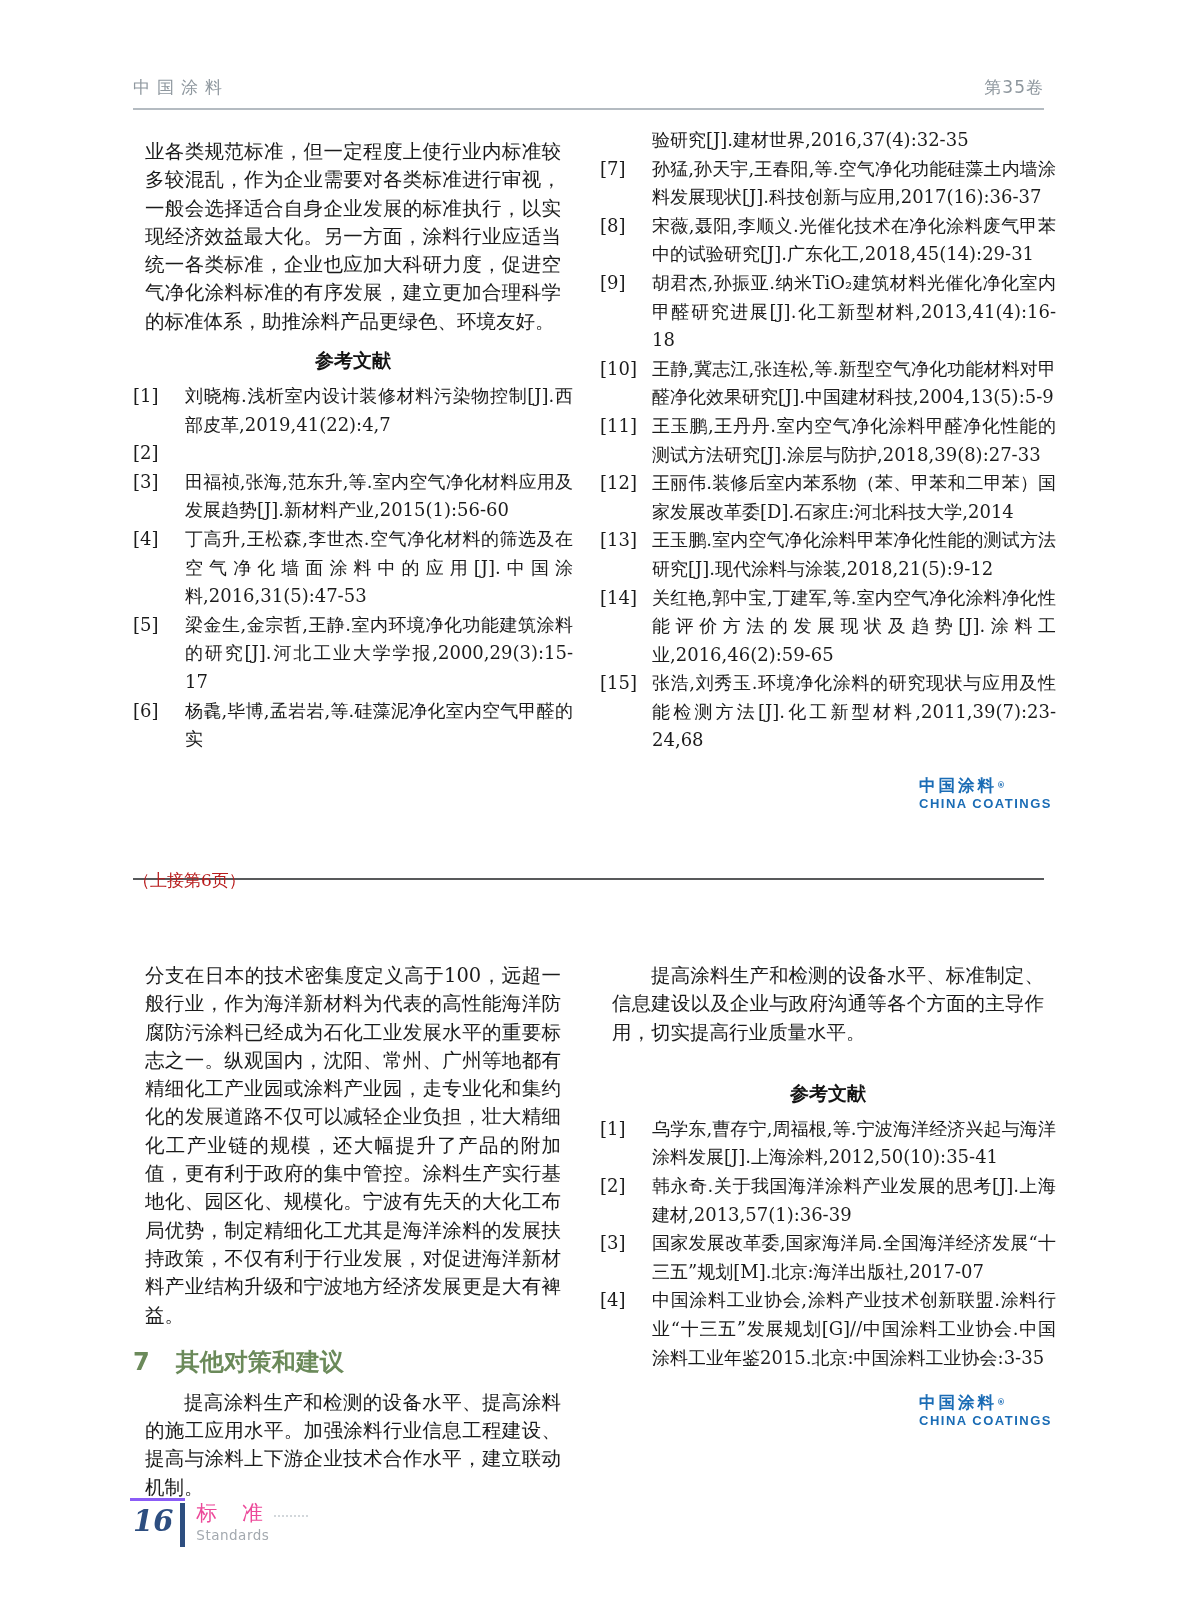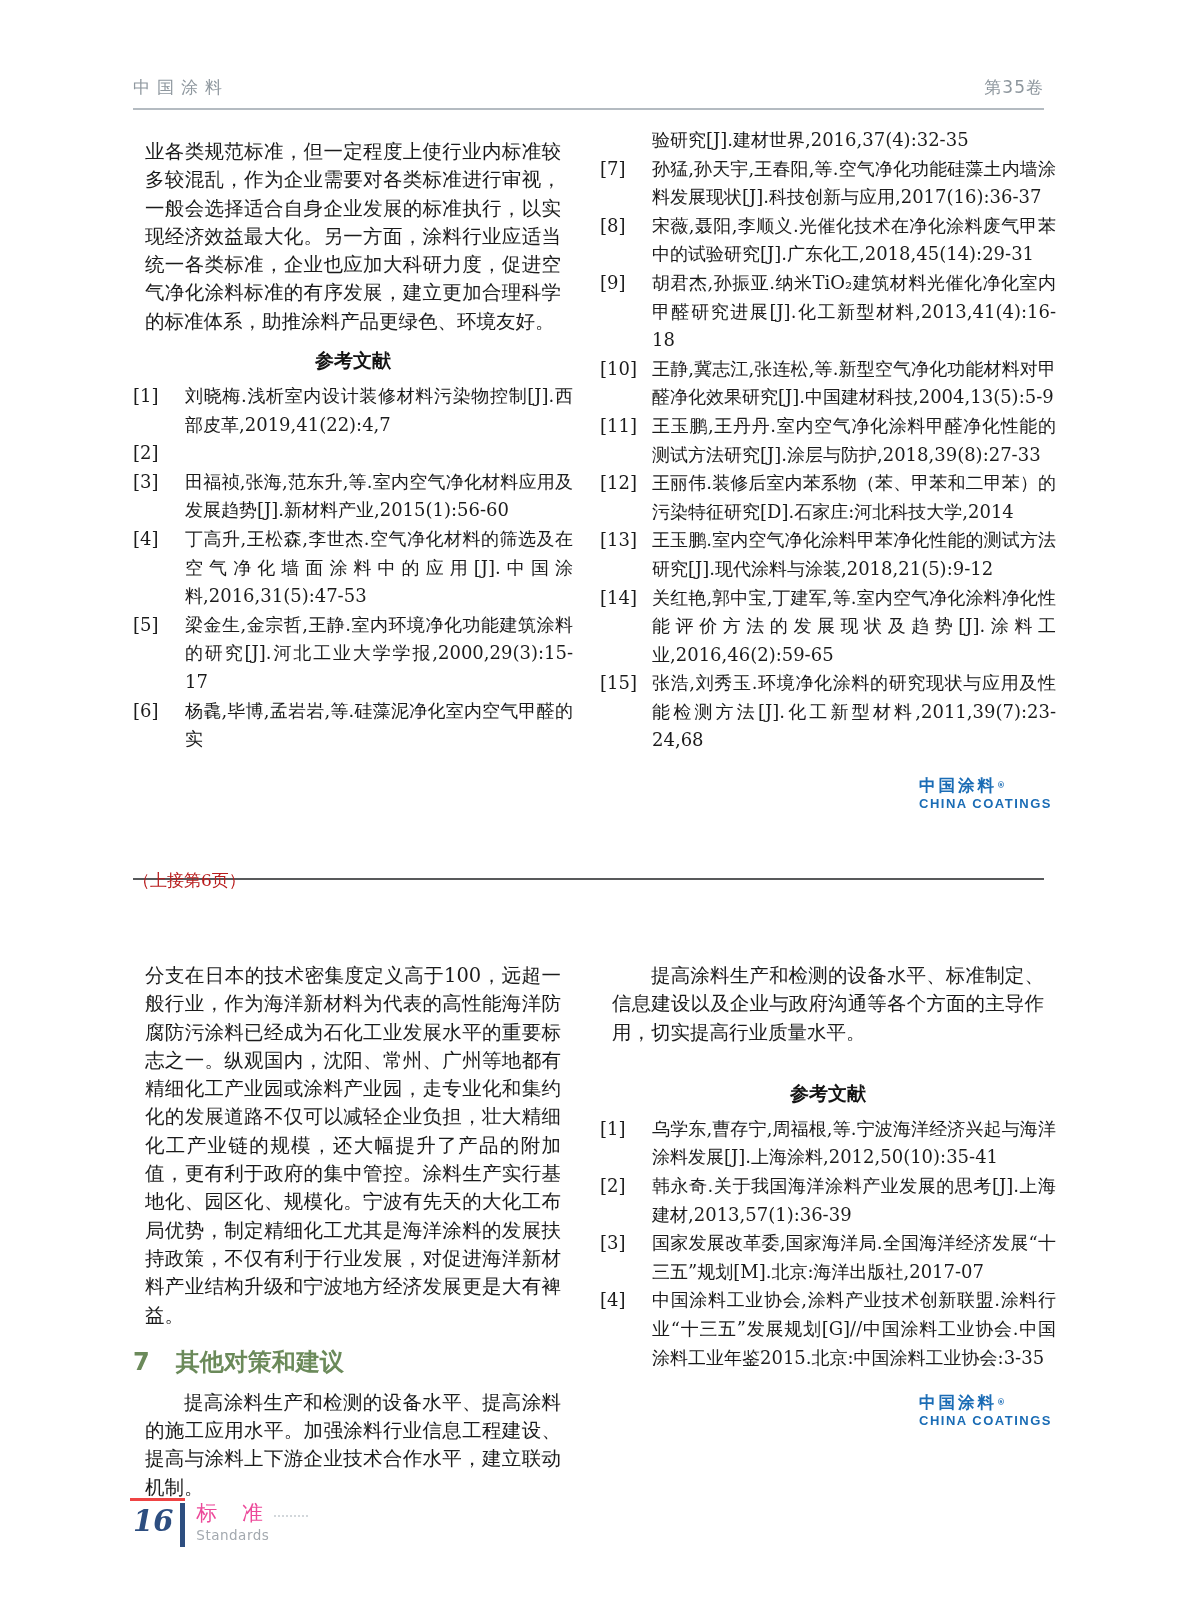--- a/index.html
+++ b/index.html
@@ -61,21 +61,21 @@
 
   
   .sec-heading {
     margin:17px 0 11px; display:flex; gap:26px; text-align:left;
     font-family:"DejaVu Sans","Liberation Sans",sans-serif;
     font-size:24px; font-weight:bold; color:#6b8a5a; line-height:30px;
   }
 
   
   .page-footer { position:absolute; left:130px; top:1498px; display:flex; align-items:flex-start; }
-  .footer-bracket { display:flex; border-top:3px solid #ef4444; padding-top:2px; }
+  .footer-bracket { display:flex; border-top:3px solid #8b5cf6; padding-top:2px; }
   .footer-num {
     font-family:"DejaVu Serif","Liberation Serif",serif;
     font-style:italic; font-weight:bold; font-size:29px; line-height:32px;
     color:#2d4e80; padding:2px 7px 0 3px;
   }
   .footer-vbar { width:5px; height:44px; background:#2d4e80; }
   .footer-labels { margin-left:11px; padding-top:3px; font-family:"DejaVu Sans","Liberation Sans",sans-serif; }
   .footer-cn { font-size:21px; color:#ec4899; letter-spacing:9px; line-height:24px; display:flex; align-items:baseline; }
   .footer-dots { width:34px; border-bottom:2px dotted #d2d7db; margin-left:2px; transform:translateY(-3px); }
   .footer-en { font-size:13.5px; color:#a3a9af; margin-top:2px; letter-spacing:0.5px; }
@@ -141,21 +141,21 @@
       <div class="ref-item">
           <span class="ref-num">[10]</span>
           <span class="ref-text">王静,冀志江,张连松,等.新型空气净化功能材料对甲醛净化效果研究[J].中国建材科技,2004,13(5):5-9</span>
         </div>
       <div class="ref-item">
           <span class="ref-num">[11]</span>
           <span class="ref-text">王玉鹏,王丹丹.室内空气净化涂料甲醛净化性能的测试方法研究[J].涂层与防护,2018,39(8):27-33</span>
         </div>
       <div class="ref-item">
           <span class="ref-num">[12]</span>
-          <span class="ref-text">王丽伟.装修后室内苯系物（苯、甲苯和二甲苯）的污染特征研究[D].石家庄:河北科技大学,2014</span>
+          <span class="ref-text">王丽伟.装修后室内苯系物（苯、甲苯和二甲苯）国家发展改革委[D].石家庄:河北科技大学,2014</span>
         </div>
       <div class="ref-item">
           <span class="ref-num">[13]</span>
           <span class="ref-text">王玉鹏.室内空气净化涂料甲苯净化性能的测试方法研究[J].现代涂料与涂装,2018,21(5):9-12</span>
         </div>
       <div class="ref-item">
           <span class="ref-num">[14]</span>
           <span class="ref-text">关红艳,郭中宝,丁建军,等.室内空气净化涂料净化性能评价方法的发展现状及趋势[J].涂料工业,2016,46(2):59-65</span>
         </div>
       <div class="ref-item">

